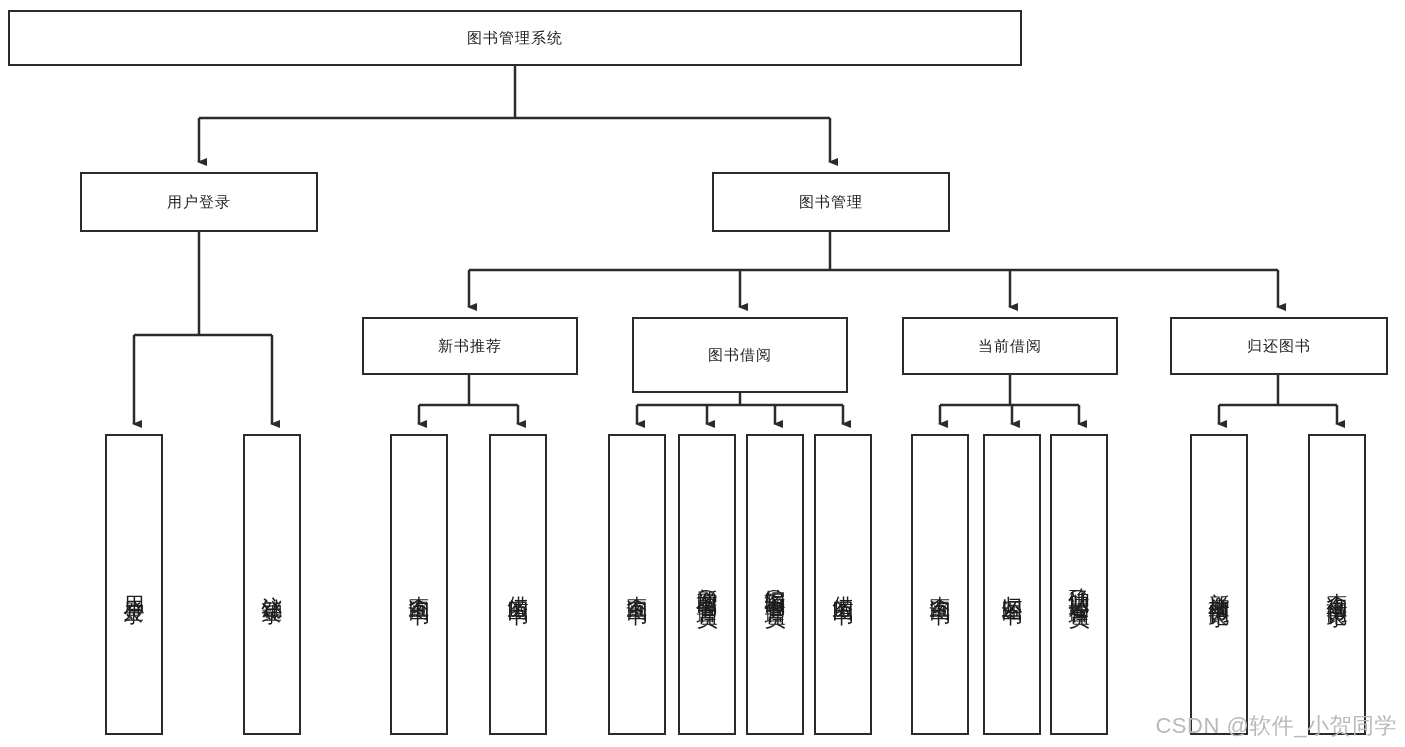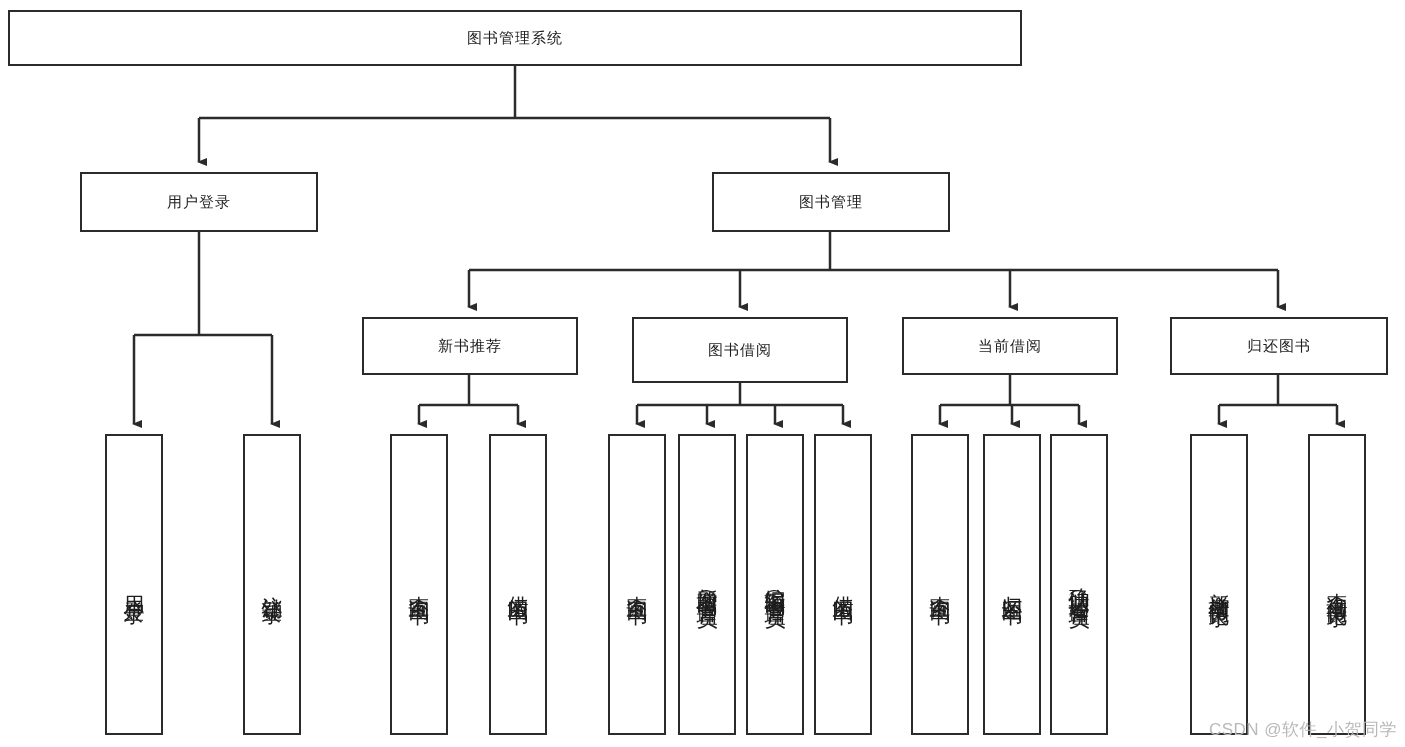--- a/index.html
+++ b/index.html
@@ -52,21 +52,21 @@
   .node.vert .label {
     writing-mode: vertical-rl;
     text-orientation: upright;
     display: block;
     max-height: 100%;
   }
   #watermark {
     position: absolute;
     right: 8px;
     bottom: 6px;
-    font-size: 17px;
+    font-size: 22px;
     color: #b9b9b9;
     z-index: 5;
     white-space: nowrap;
     letter-spacing: 0.5px;
   }
 </style>
 </head>
 <body>
 
 <div id="diagram-root">
@@ -128,21 +128,21 @@
   <div class="node horiz" style="left: 80px; top: 172px; width: 238px; height: 60px;">
     <span class="label">用户登录</span>
   </div>
   <div class="node horiz" style="left: 362px; top: 317px; width: 216px; height: 58px;">
     <span class="label">新书推荐</span>
   </div>
 
   <div class="node horiz" style="left: 712px; top: 172px; width: 238px; height: 60px;">
     <span class="label">图书管理</span>
   </div>
-  <div class="node horiz" style="left: 632px; top: 317px; width: 216px; height: 66px; text-align: center;">
+  <div class="node horiz" style="left: 632px; top: 317px; width: 216px; height: 76px; text-align: center;">
     <span class="label">图书借阅</span>
   </div>
   <div class="node horiz" style="left: 902px; top: 317px; width: 216px; height: 58px;">
     <span class="label">当前借阅</span>
   </div>
   <div class="node horiz" style="left: 1170px; top: 317px; width: 218px; height: 58px;">
     <span class="label">归还图书</span>
   </div>
 
   <div class="node vert" style="left: 105px; top: 434px; width: 58px; height: 301px;">

